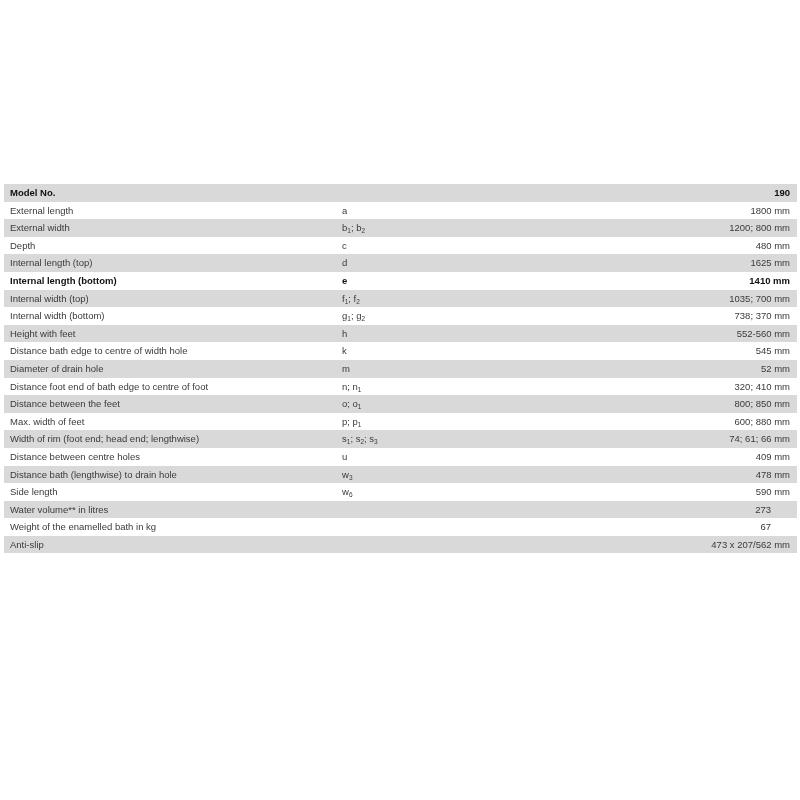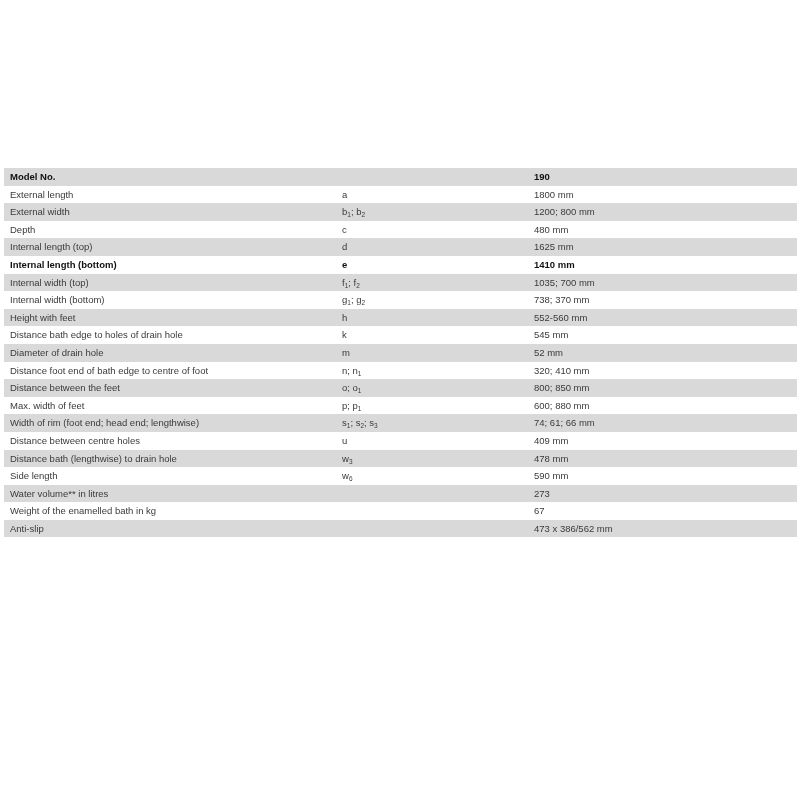--- a/index.html
+++ b/index.html
@@ -8,21 +8,21 @@
       width: 800px;
       height: 800px;
       background: #ffffff;
       font-family: "Liberation Sans", "DejaVu Sans", sans-serif;
       color: #3a3a3a;
       overflow: hidden;
     }
     .spec-table {
       position: absolute;
       left: 4px;
-      top: 168px;
+      top: 184px;
       width: 793px;
       border-collapse: collapse;
       font-size: 9.5px;
     }
     .spec-table tr {
       height: 17.6px;
     }
     .spec-table tr:nth-child(odd) {
       background: #d9d9d9;
     }
@@ -36,21 +36,21 @@
       line-height: 17.6px;
     }
     .col-label {
       width: 320px;
     }
     .col-symbol {
       width: 180px;
       padding-left: 6px !important;
     }
     .col-value {
-      text-align: left;
+      text-align: right;
       padding-right: 7px !important;
     }
     .col-value.plain {
       padding-right: 26px !important;
     }
     .bold td {
       font-weight: bold;
       color: #111111;
     }
     sub {
@@ -103,21 +103,21 @@
         <td class="col-label">Internal width (bottom)</td>
         <td class="col-symbol">g<sub>1</sub>; g<sub>2</sub></td>
         <td class="col-value">738; 370 mm</td>
       </tr>
       <tr>
         <td class="col-label">Height with feet</td>
         <td class="col-symbol">h</td>
         <td class="col-value">552-560 mm</td>
       </tr>
       <tr>
-        <td class="col-label">Distance bath edge to holes of drain hole</td>
+        <td class="col-label">Distance bath edge to centre of width hole</td>
         <td class="col-symbol">k</td>
         <td class="col-value">545 mm</td>
       </tr>
       <tr>
         <td class="col-label">Diameter of drain hole</td>
         <td class="col-symbol">m</td>
         <td class="col-value">52 mm</td>
       </tr>
       <tr>
         <td class="col-label">Distance foot end of bath edge to centre of foot</td>
@@ -160,16 +160,16 @@
         <td class="col-value plain">273</td>
       </tr>
       <tr>
         <td class="col-label">Weight of the enamelled bath in kg</td>
         <td class="col-symbol"></td>
         <td class="col-value plain">67</td>
       </tr>
       <tr>
         <td class="col-label">Anti-slip</td>
         <td class="col-symbol"></td>
-        <td class="col-value">473 x 386/562 mm</td>
+        <td class="col-value">473 x 207/562 mm</td>
       </tr>
     </tbody>
 </table>
 
 </body></html>

